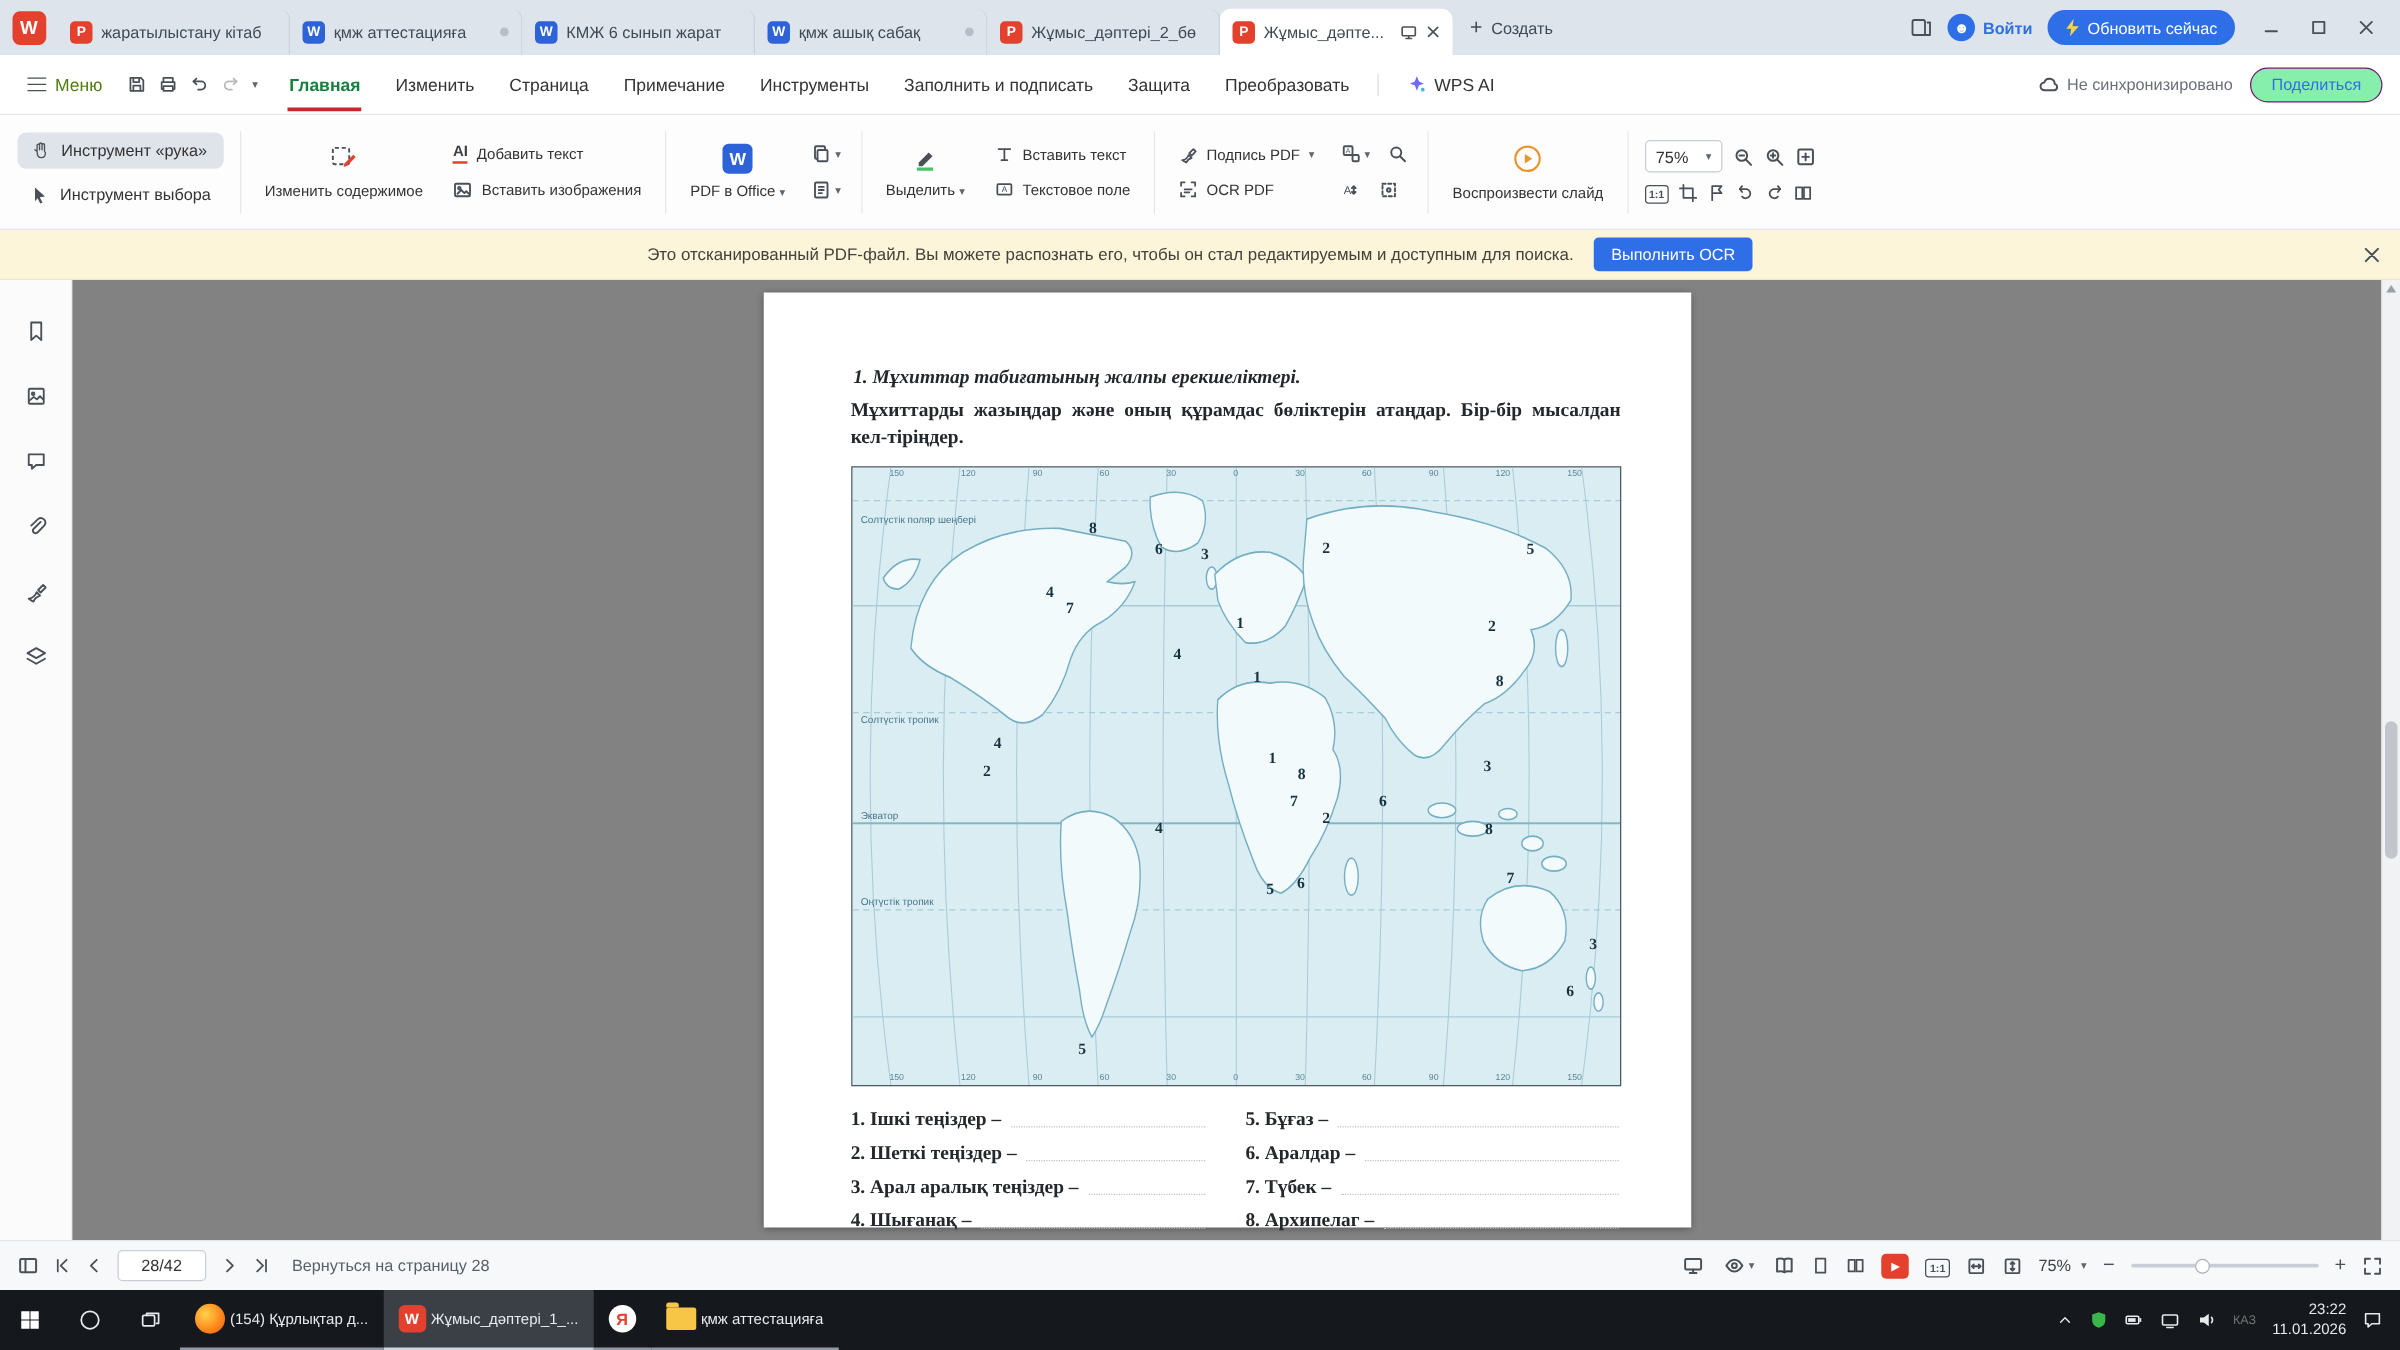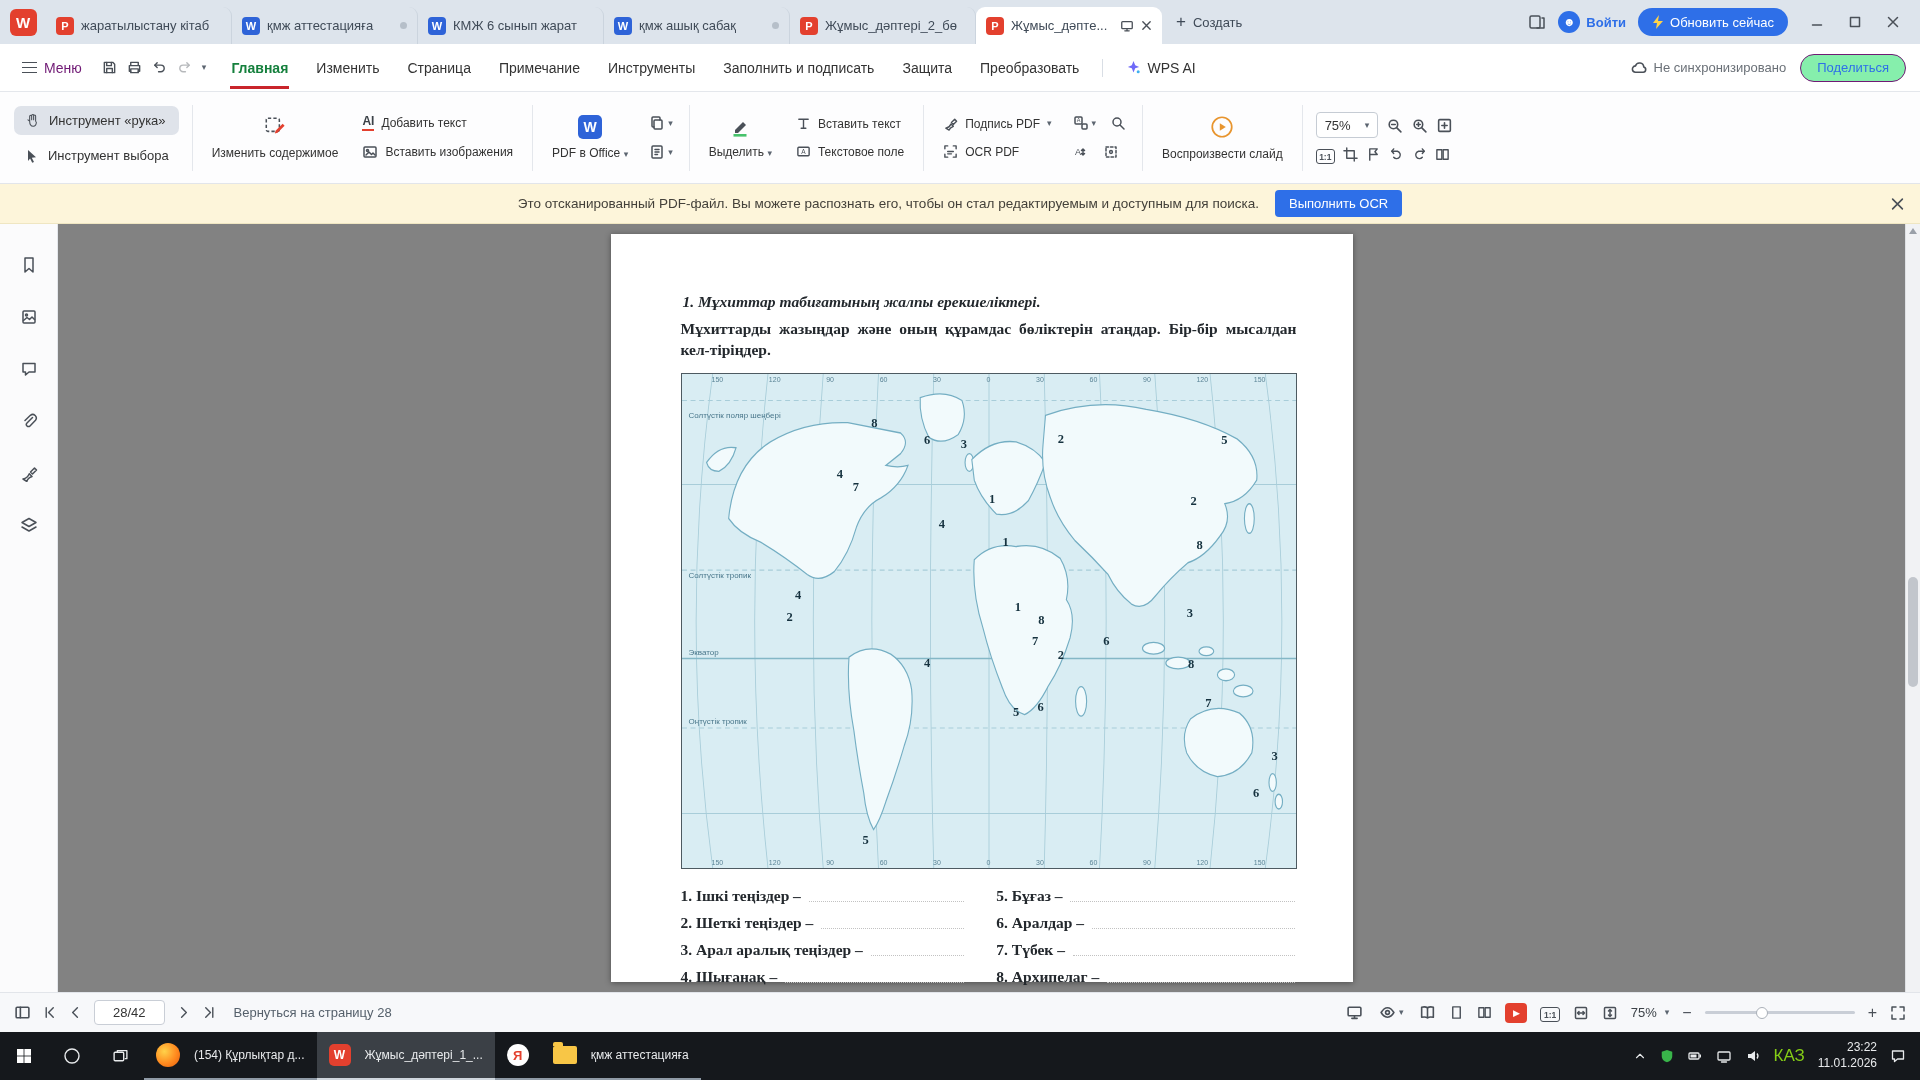--- a/index.html
+++ b/index.html
@@ -27,21 +27,21 @@
 .plus{font-size:17px;color:#3f4a57}
 .tb-right{margin-left:auto;display:flex;align-items:center;gap:12px;padding-right:10px}
 .pill-blue{background:#2e6fe8;color:#fff;border:none;border-radius:15px;height:28px;padding:0 14px;font-size:13px;display:flex;align-items:center;gap:6px}
 .login{display:flex;align-items:center;gap:6px;color:#2e6fe8;font-size:13px;font-weight:bold}
 .avatar{width:22px;height:22px;border-radius:50%;background:#2e6fe8;color:#fff;display:flex;align-items:center;justify-content:center;font-size:12px}
 .winctl{display:flex;align-items:center;gap:4px}
 .winbtn{width:34px;height:30px;display:flex;align-items:center;justify-content:center}
 
 
 .menubar{height:48px;background:#fff;border-bottom:1px solid #e4e7ec;display:flex;align-items:center;padding:0 14px;gap:2px;flex-shrink:0}
-.menu-chip{display:flex;align-items:center;gap:7px;font-size:14px;color:#701a75;padding:6px 8px}
+.menu-chip{display:flex;align-items:center;gap:7px;font-size:14px;color:#4d7c0f;padding:6px 8px}
 .hamb{width:15px;height:11px;border-top:1.6px solid #4a5058;border-bottom:1.6px solid #4a5058;position:relative}
 .hamb::after{content:"";position:absolute;left:0;right:0;top:3.6px;height:1.6px;background:#4a5058}
 .quick{display:flex;align-items:center;gap:10px;padding:0 10px}
 .menu-item{padding:6px 13px;font-size:14px;color:#333;position:relative;white-space:nowrap}
 .menu-item.active{color:#15803d;font-weight:bold}
 .menu-item.active::after{content:"";position:absolute;left:12px;right:12px;bottom:-7px;height:3px;background:#c9252b}
 .msep{width:1px;height:18px;background:#d9dee5;margin:0 8px}
 .ai-item{display:flex;align-items:center;gap:6px}
 .mb-right{margin-left:auto;display:flex;align-items:center;gap:14px}
 .sync{display:flex;align-items:center;gap:6px;font-size:13px;color:#6a7077}
@@ -105,31 +105,31 @@
 .sb-right{margin-left:auto;display:flex;align-items:center;gap:13px}
 .red-play{width:22px;height:20px;background:#e3402e;border-radius:4px;color:#fff;font-size:9px;display:flex;align-items:center;justify-content:center}
 .slider{width:150px;height:3px;background:#c9ced6;border-radius:2px;position:relative}
 .sl-thumb{position:absolute;left:38%;top:50%;transform:translate(-50%,-50%);width:12px;height:12px;border-radius:50%;background:#fff;border:1px solid #aab0b8}
 .sb-zoom{display:flex;align-items:center;gap:8px}
 .minus-g{font-size:16px;color:#4a5058;line-height:1}
 
 
 .taskbar{height:48px;background:#15181c;display:flex;align-items:stretch;color:#fff;flex-shrink:0}
 .tbn{width:48px;display:flex;align-items:center;justify-content:center}
-.app-btn{display:flex;align-items:center;gap:14px;padding:0 12px;max-width:195px;font-size:12px;border-bottom:2.5px solid transparent}
+.app-btn{display:flex;align-items:center;gap:4px;padding:0 12px;max-width:195px;font-size:12px;border-bottom:2.5px solid transparent}
 .app-btn .app-label{white-space:nowrap;overflow:hidden;text-overflow:ellipsis;color:#e8eaec}
 .app-btn.underlined{border-bottom-color:#8f9aa6}
 .app-btn.active{background:#3b4046;border-bottom-color:#cfd6dd}
 .ff-icon{width:24px;height:24px;border-radius:50%;background:radial-gradient(circle at 35% 35%,#ffd24a,#ff8a1f 55%,#e55b0c);flex-shrink:0}
 .wps-sq{width:22px;height:22px;border-radius:5px;background:#e3402e;color:#fff;font-weight:bold;font-size:12px;display:flex;align-items:center;justify-content:center;flex-shrink:0}
 .ya-icon{width:22px;height:22px;border-radius:50%;background:#fff;color:#e3402e;font-weight:bold;font-size:13px;display:flex;align-items:center;justify-content:center;flex-shrink:0}
 .folder-icon{width:24px;height:18px;background:#f8c646;border-radius:2px;position:relative;flex-shrink:0}
 .folder-icon::before{content:"";position:absolute;top:-4px;left:0;width:10px;height:4px;background:#f8c646;border-radius:2px 2px 0 0}
 .tray{margin-left:auto;display:flex;align-items:center;gap:13px;padding:0 14px;font-size:12px}
-.lang{font-size:17px;color:#84cc16}
+.lang{font-size:10px;color:#737373}
 .clock{display:flex;flex-direction:column;align-items:flex-end;line-height:1.3;font-size:12px;color:#e8eaec}
 </style>
 </head>
 <body>
 
 <div class="tabbar">
   <div class="wps-logo">
       <div class="wps-badge">W</div>
     </div>
   <div class="tabs">

